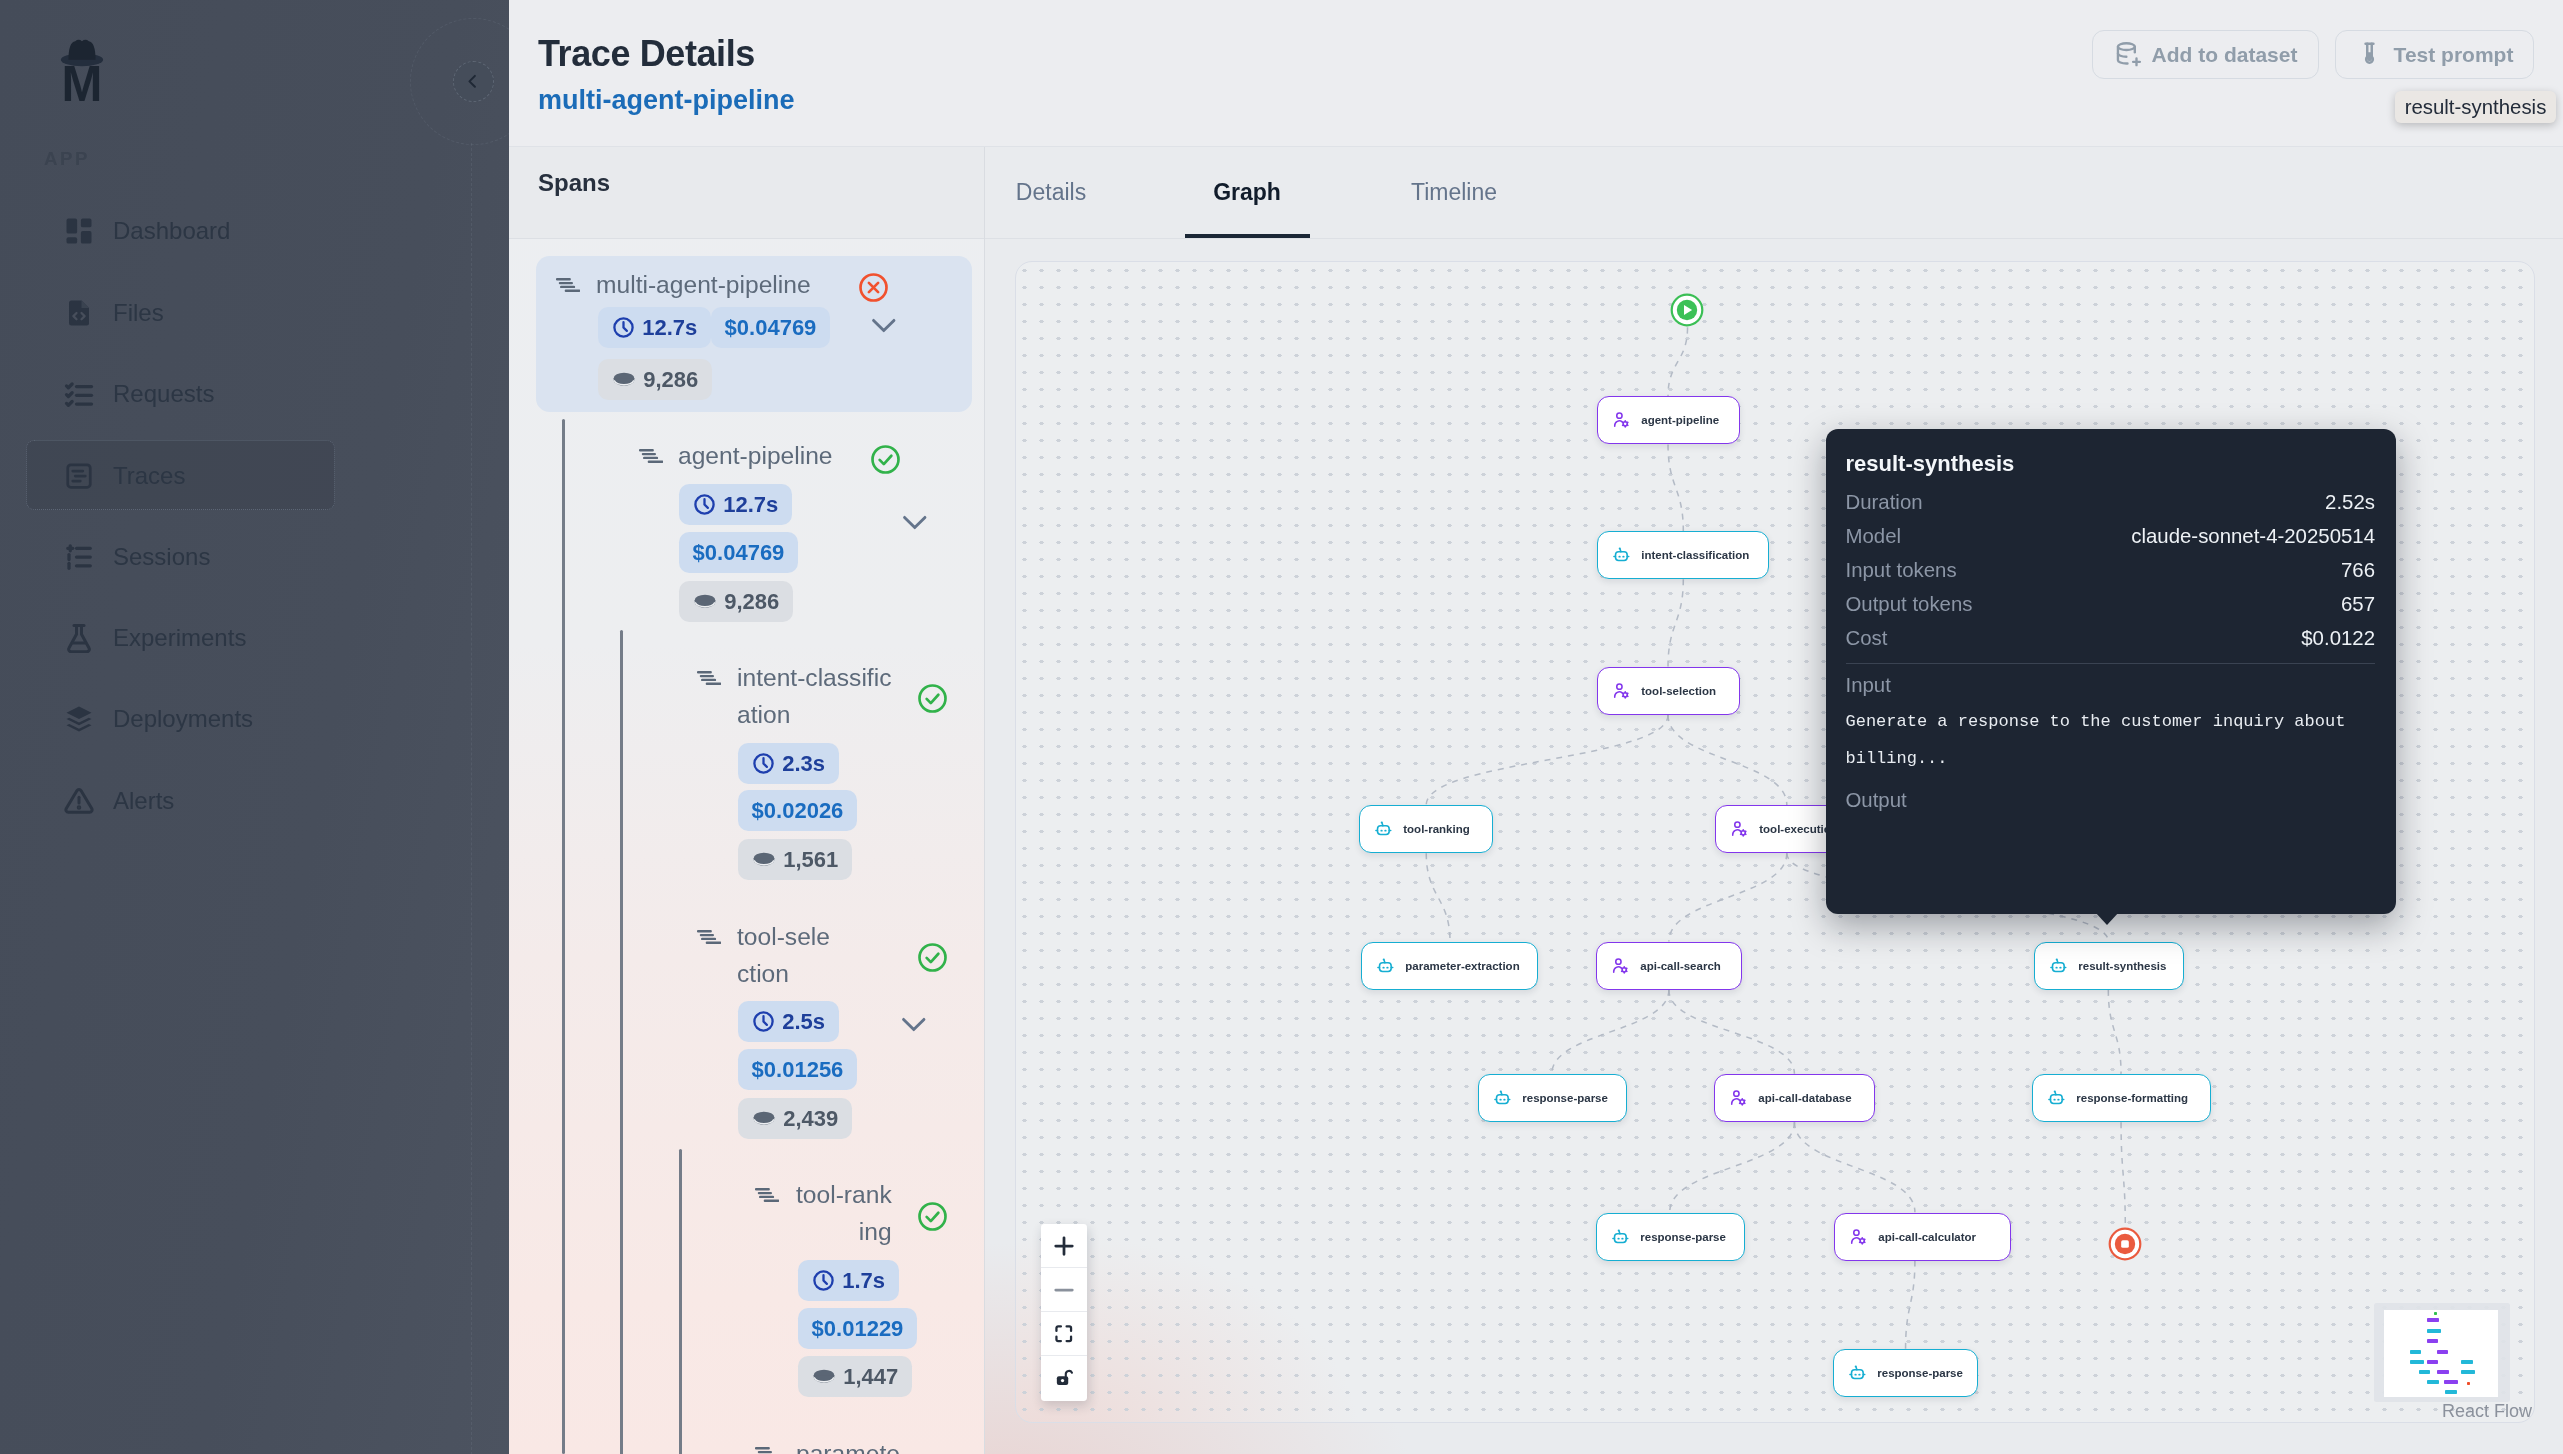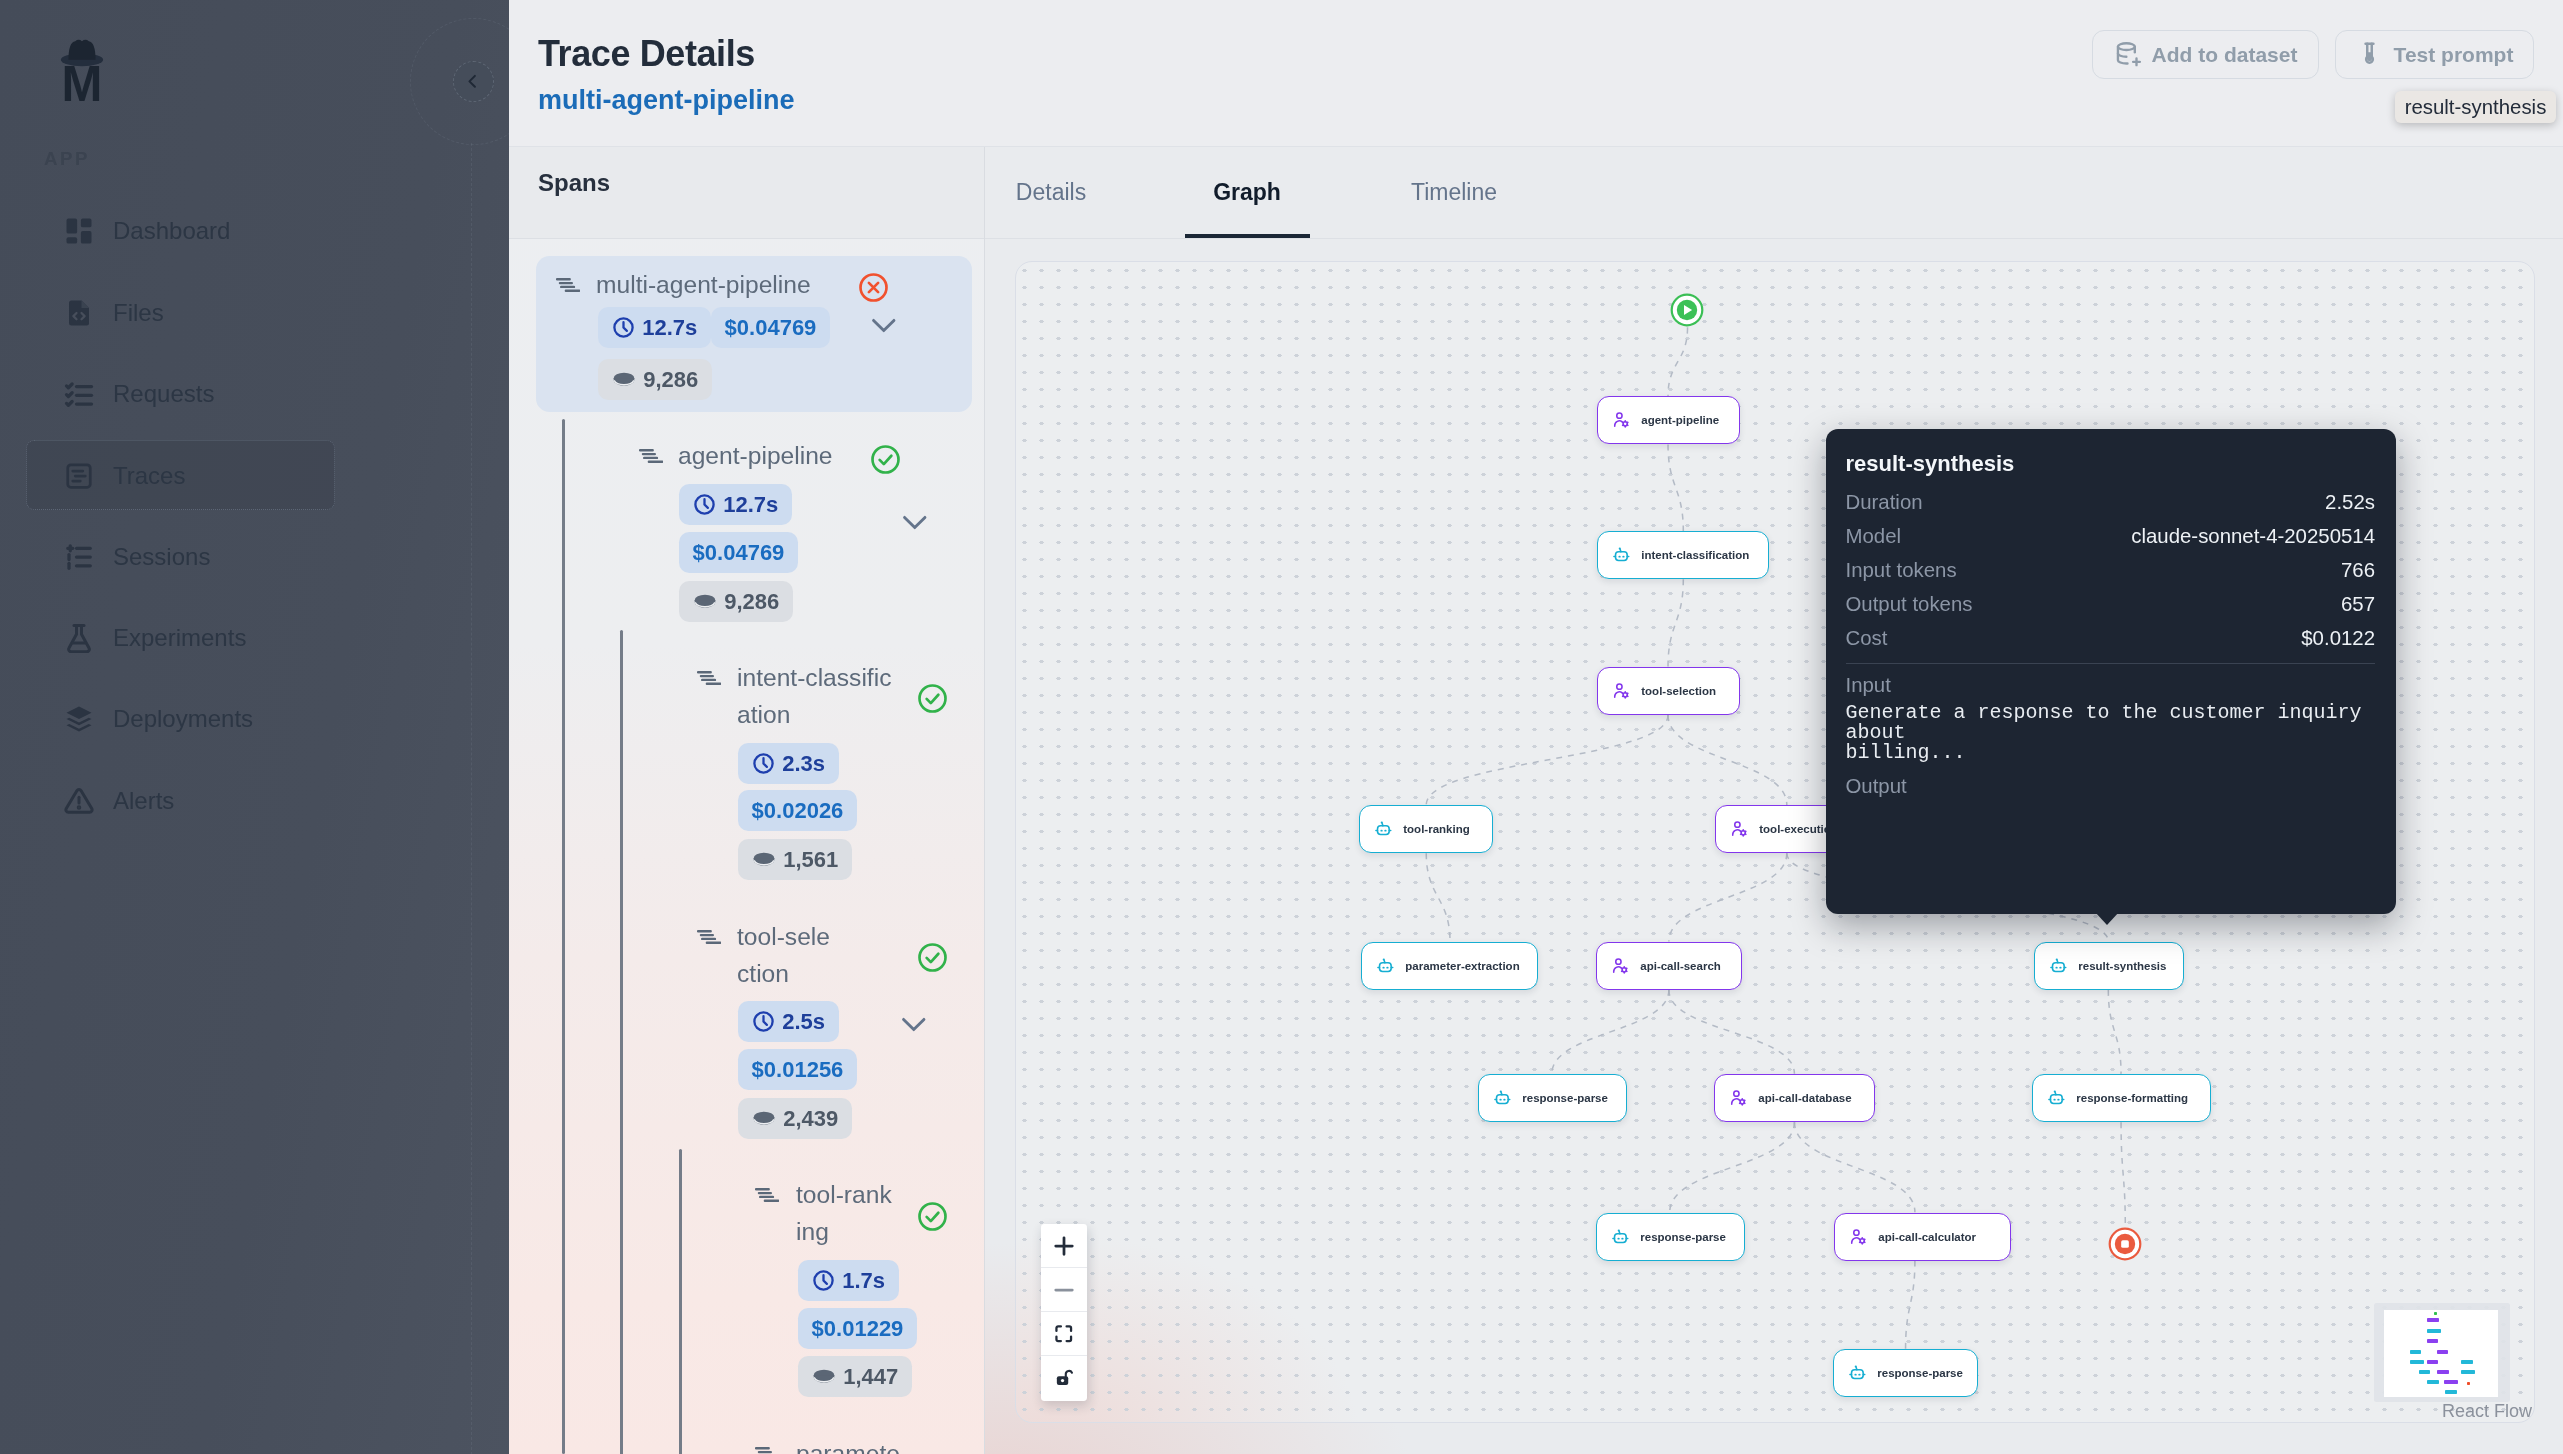--- a/index.html
+++ b/index.html
@@ -82,21 +82,21 @@
   
   #darktip { position:absolute; left:1826px; top:429px; width:570px; height:485px; background:#1d2532;
     border-radius:12px; box-shadow:0 12px 34px rgba(10,15,25,0.35); z-index:50; padding:22px 21px 0 19.5px;
     color:#eef2f6; }
   #darktip .ttl { font-size:22px; font-weight:700; color:#f4f7fa; }
   #darktip .row { display:flex; justify-content:space-between; font-size:20.4px; height:34px;
     align-items:center; }
   #darktip .row .l { color:#8c96a6; }
   #darktip .sep { border-top:0.8px solid #3a4352; margin-top:7.6px; }
   #darktip .lbl { color:#8c96a6; font-size:20.4px; }
-  #darktip .mono { font-family:"Liberation Mono", monospace; font-size:20px; line-height:20px;
+  #darktip .mono { font-family:"Liberation Mono", monospace; font-size:17px; line-height:37px;
     color:#e8ecf1; letter-spacing:0; }
   #darkarrow { position:absolute; left:2095px; top:912px; width:0; height:0; z-index:50;
     border-left:12.7px solid transparent; border-right:12.7px solid transparent; border-top:13.6px solid #1d2532; }
 
   
   #zoomctl { position:absolute; left:56px; top:1077px; width:46px; height:177px; background:#fff;
     border-radius:3.4px; box-shadow:1.7px 4.2px 10.2px rgba(20,30,50,0.16); z-index:10; }
   #zoomctl .cell { width:100%; height:44px; border-bottom:0.8px solid #e8eaee; display:flex;
     align-items:center; justify-content:center; }
   #zoomctl .cell:last-child { border-bottom:none; }
@@ -315,21 +315,21 @@
     <div class="chip cost" style="left:229px; top:902px;">$0.01256</div>
     <div class="chip gray" style="left:229px; top:951px;"><svg width="24" height="24" viewBox="0 0 28 28">
         <ellipse cx="14" cy="12" rx="12" ry="6.5" fill="#5b6675"></ellipse>
         <path d="M2 12v2c0 3.6 5.4 6.5 12 6.5s12-2.9 12-6.5v-2" fill="#5b6675"></path>
         <path d="M2.5 14.5c1.5 3 6 5 11.5 5s10-2 11.5-5" stroke="#eceef1" stroke-width="1.6" fill="none"></path>
       </svg>2,439</div>
 
     <svg class="abs" style="left:246px; top:1041px;" width="24" height="13.6" viewBox="0 0 28 16" fill="none" stroke="#5b6878" stroke-width="2.8" stroke-linecap="round">
       <path d="M1 1.5h15M4.5 6h14M6 10.5h15M11.5 15h16"></path>
     </svg>
-    <div class="spanname" style="left:287px; top:1029px;">tool-rank<br>ing</div>
+    <div class="spanname" style="left:287px; top:1029px;text-align:right;">tool-rank<br>ing</div>
     <svg class="abs" style="left:408px; top:1054px;" width="31" height="31" viewBox="0 0 37 37" fill="none">
       <circle cx="18.5" cy="18.5" r="15.5" stroke="#31b24a" stroke-width="3.2"></circle>
       <path d="M11.5 19l5 5 9-10" stroke="#31b24a" stroke-width="3.2" stroke-linecap="round" stroke-linejoin="round"></path>
     </svg>
     <div class="chip blue" style="left:289px; top:1113px;"><svg width="23" height="23" viewBox="0 0 24 24" fill="none" stroke="#1e3fae" stroke-width="2.4">
         <circle cx="12" cy="12" r="9.5"></circle>
         <path d="M12 6.5V12l3.5 3.5" stroke-linecap="round"></path>
       </svg>1.7s</div>
     <div class="chip cost" style="left:289px; top:1161px;">$0.01229</div>
     <div class="chip gray" style="left:289px; top:1209px;"><svg width="24" height="24" viewBox="0 0 28 28">

